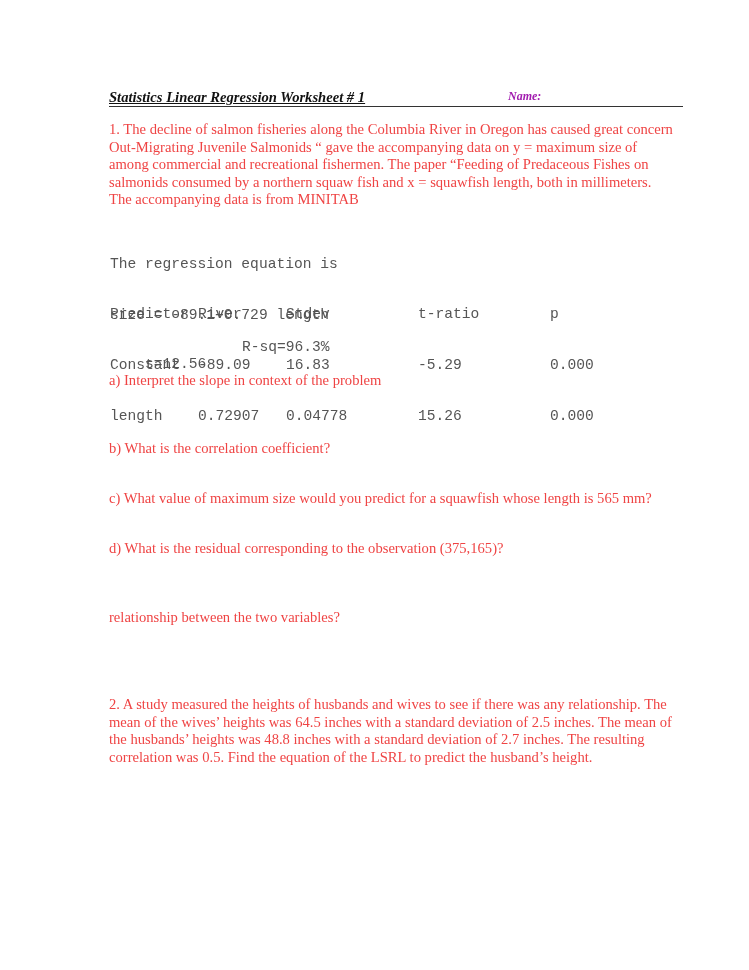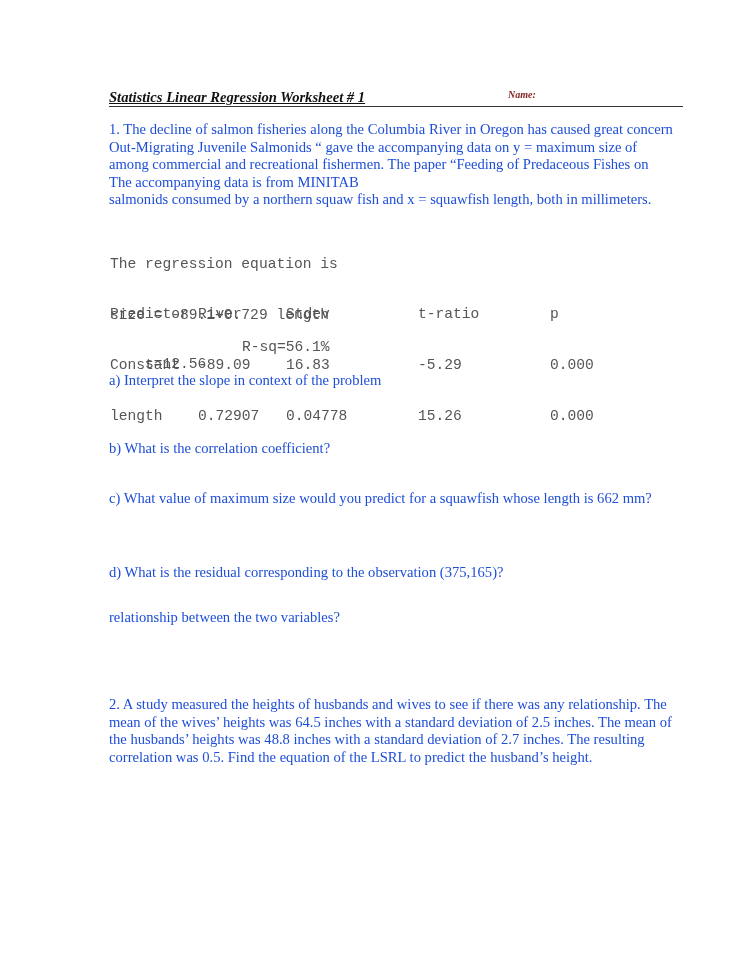--- a/index.html
+++ b/index.html
@@ -1,64 +1,64 @@
 <!DOCTYPE html>
 <html><head>
 <meta charset="utf-8">
 <style>
   html, body { margin: 0; padding: 0; background: #ffffff; }
   body { width: 749px; height: 970px; position: relative; overflow: hidden; }
   .page { position: absolute; left: 0; top: 0; width: 749px; height: 736px; background: #fff; }
-  .serif { font-family: "Liberation Serif", "DejaVu Serif", serif; font-size: 14.6px; color: #1d4ed8; line-height: 17.6px; }
+  .serif { font-family: "Liberation Serif", "DejaVu Serif", serif; font-size: 14.6px; color: #ef4444; line-height: 17.6px; }
   .mono { font-family: "Liberation Mono", "DejaVu Sans Mono", monospace; font-size: 14.6px; color: #555; line-height: 17px; white-space: pre; }
   .abs { position: absolute; }
 
   .header { left: 109px; top: 88px; width: 574px; height: 18px; border-bottom: 1.6px solid #333; }
   .header .title { position: absolute; left: 0; top: 1px; font-family: "Liberation Serif", serif; font-weight: bold; font-style: italic; font-size: 14.6px; color: #111; text-decoration: underline; text-decoration-thickness: 1px; }
-  .header .name { position: absolute; left: 399px; top: 1px; font-family: "Liberation Serif", serif; font-weight: bold; font-style: italic; font-size: 10px; color: #7f1d1d; }
+  .header .name { position: absolute; left: 399px; top: 1px; font-family: "Liberation Serif", serif; font-weight: bold; font-style: italic; font-size: 12px; color: #a21caf; }
 
   .p1 { left: 109px; top: 121px; width: 600px; }
   .p1 .line { display: block; white-space: nowrap; }
 
   .reg { left: 110px; top: 222px; }
   .table { left: 110px; top: 272px; }
   .table .row { display: flex; height: 17px; }
   .table .c0 { width: 88px; }
   .table .c1 { width: 88px; }
   .table .c2 { width: 132px; }
   .table .c3 { width: 132px; }
   .table .c4 { width: 80px; }
   .stats { left: 110px; top: 339px; }
   .stats .rsq { position: absolute; left: 132px; top: 0; }
 
   .q { white-space: nowrap; }
   .qa { left: 109px; top: 372px; }
   .qb { left: 109px; top: 440px; }
   .qc { left: 109px; top: 490px; }
-  .qd { left: 109px; top: 540px; margin-top: 24px; }
+  .qd { left: 109px; top: 540px; }
   .qe { left: 109px; top: 609px; }
   .q2 { left: 109px; top: 696px; }
   .q2 .line, .qe .line { display: block; white-space: nowrap; }
 </style>
 </head>
 <body>
 
 <div class="page">
 
   <div class="abs header">
     <span class="title">Statistics Linear Regression Worksheet # 1</span>
     <span class="name">Name:</span>
   </div>
 
   <div class="abs serif p1">
     <span class="line">1.  The decline of salmon fisheries along the Columbia River in Oregon has caused great concern</span>
     <span class="line">Out-Migrating Juvenile Salmonids “ gave the accompanying data on y = maximum size of</span>
     <span class="line">among commercial and recreational fishermen.  The paper “Feeding of Predaceous Fishes on</span>
+    <span class="line">salmonids consumed by a northern squaw fish and x = squawfish length, both in millimeters.</span>
     <span class="line">The accompanying data is from MINITAB</span>
-    <span class="line">salmonids consumed by a northern squaw fish and x = squawfish length, both in millimeters.</span>
   </div>
 
   <div class="abs mono reg">
     <div>The regression equation is</div>
     <div>size = -89.1+0.729 length</div>
   </div>
 
   <div class="abs mono table">
     <div class="row">
       <span class="c0">Predictor</span>
@@ -78,26 +78,26 @@
       <span class="c0">length</span>
       <span class="c1">0.72907</span>
       <span class="c2">0.04778</span>
       <span class="c3">15.26</span>
       <span class="c4">0.000</span>
     </div>
   </div>
 
   <div class="abs mono stats">
     <span>s=12.56</span>
-    <span class="rsq">R-sq=56.1%</span>
+    <span class="rsq">R-sq=96.3%</span>
   </div>
 
   <div class="abs serif q qa">a)  Interpret the slope in context of the problem</div>
   <div class="abs serif q qb">b)  What is the correlation coefficient?</div>
-  <div class="abs serif q qc">c)  What value of maximum size would you predict for a squawfish whose length is 662 mm?</div>
+  <div class="abs serif q qc">c)  What value of maximum size would you predict for a squawfish whose length is 565 mm?</div>
   <div class="abs serif q qd">d) What is the residual corresponding to the observation (375,165)?</div>
   <div class="abs serif qe">
     <span class="line">relationship between the two variables?</span>
   </div>
 
   <div class="abs serif q2">
     <span class="line">2. A study measured the heights of husbands and wives to see if there was any relationship.  The</span>
     <span class="line">mean of the wives’ heights was 64.5 inches with a standard deviation of 2.5 inches.  The mean of</span>
     <span class="line">the husbands’ heights was 48.8 inches with a standard deviation of 2.7 inches.  The resulting</span>
     <span class="line">correlation was 0.5.  Find the equation of the LSRL to predict the husband’s height.</span>

